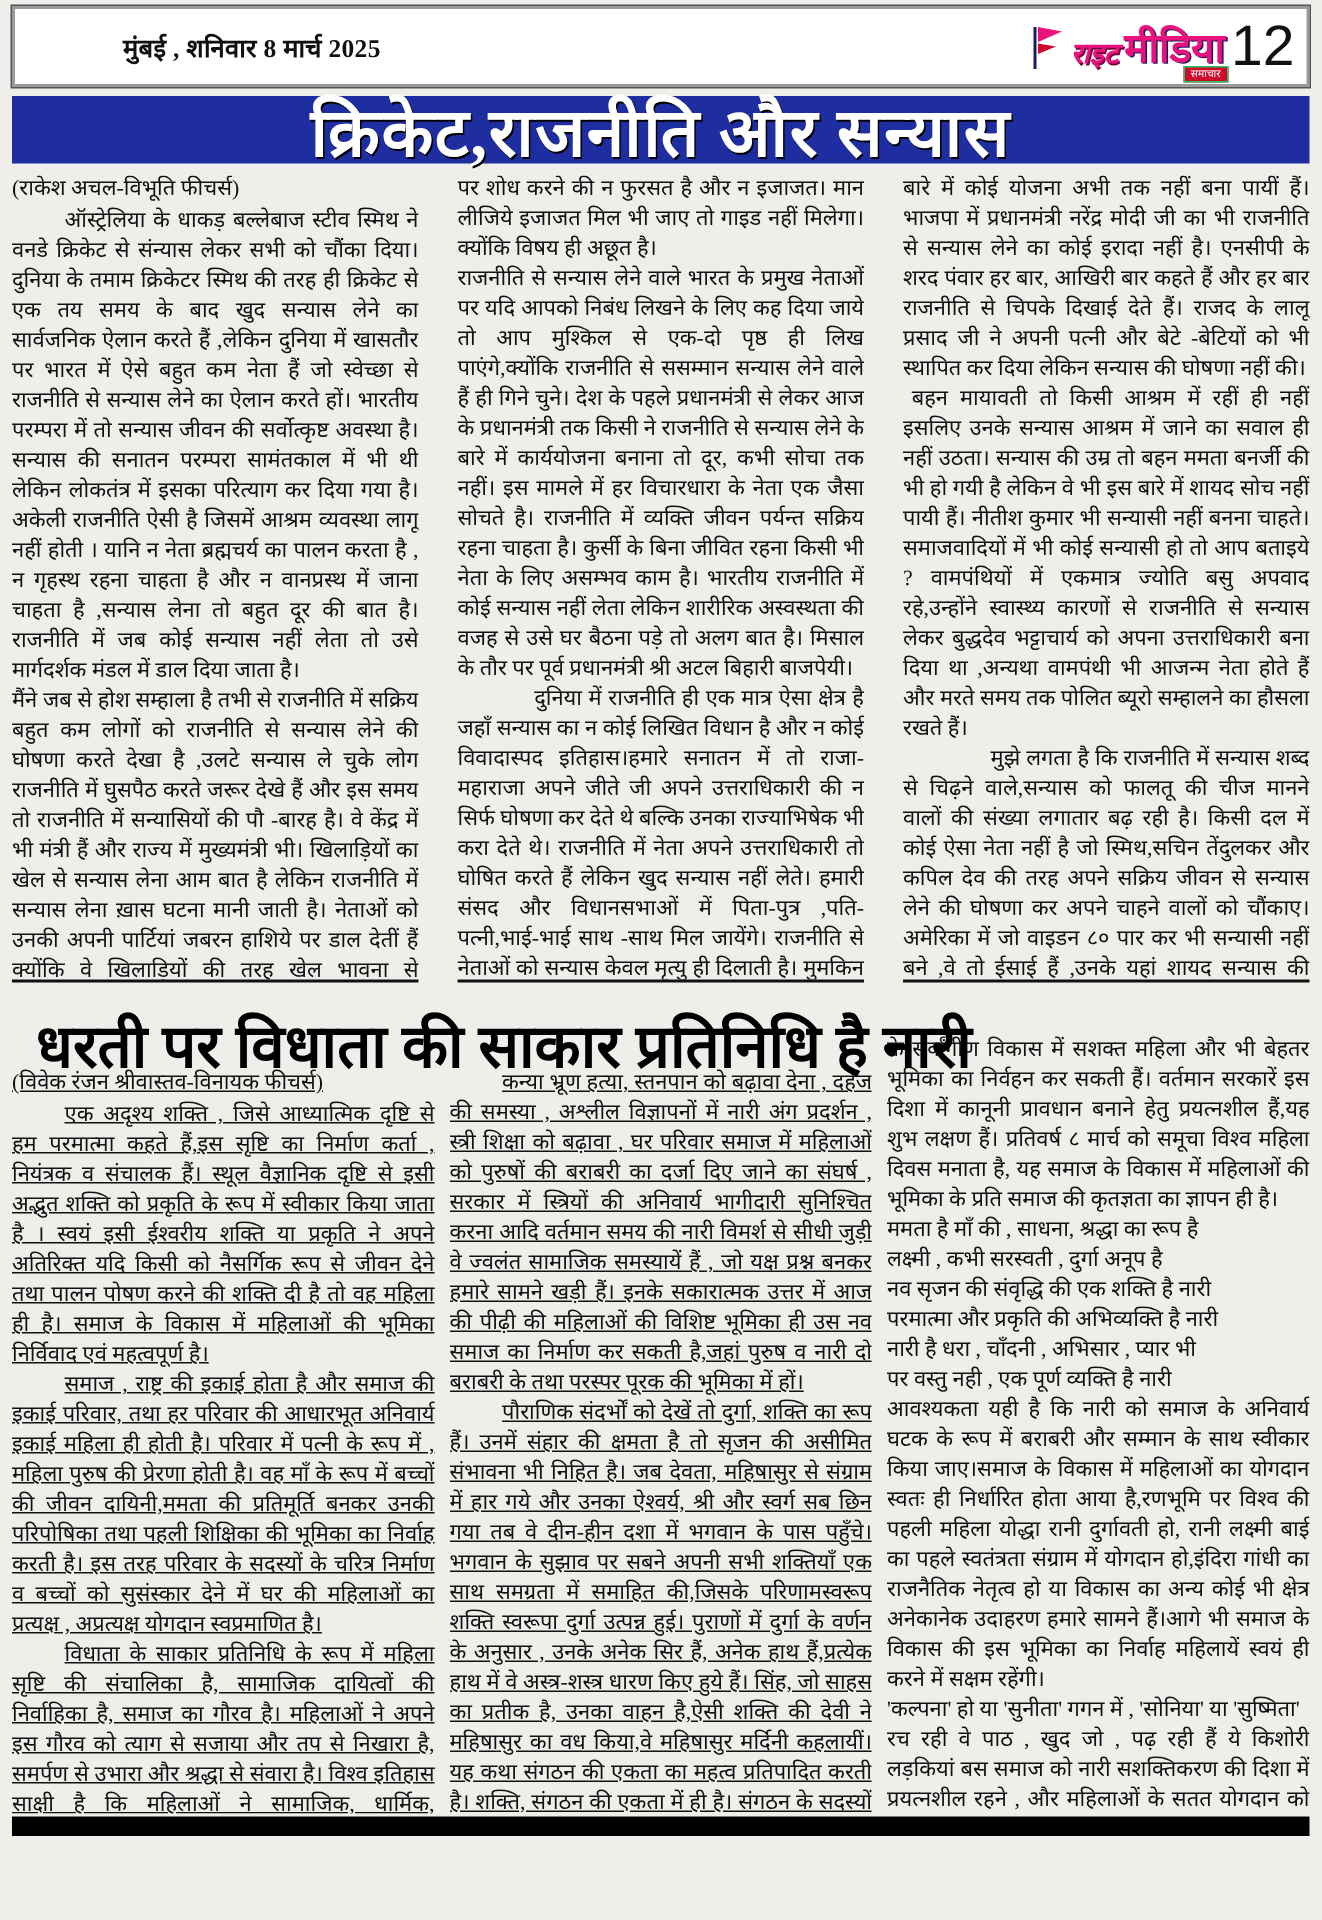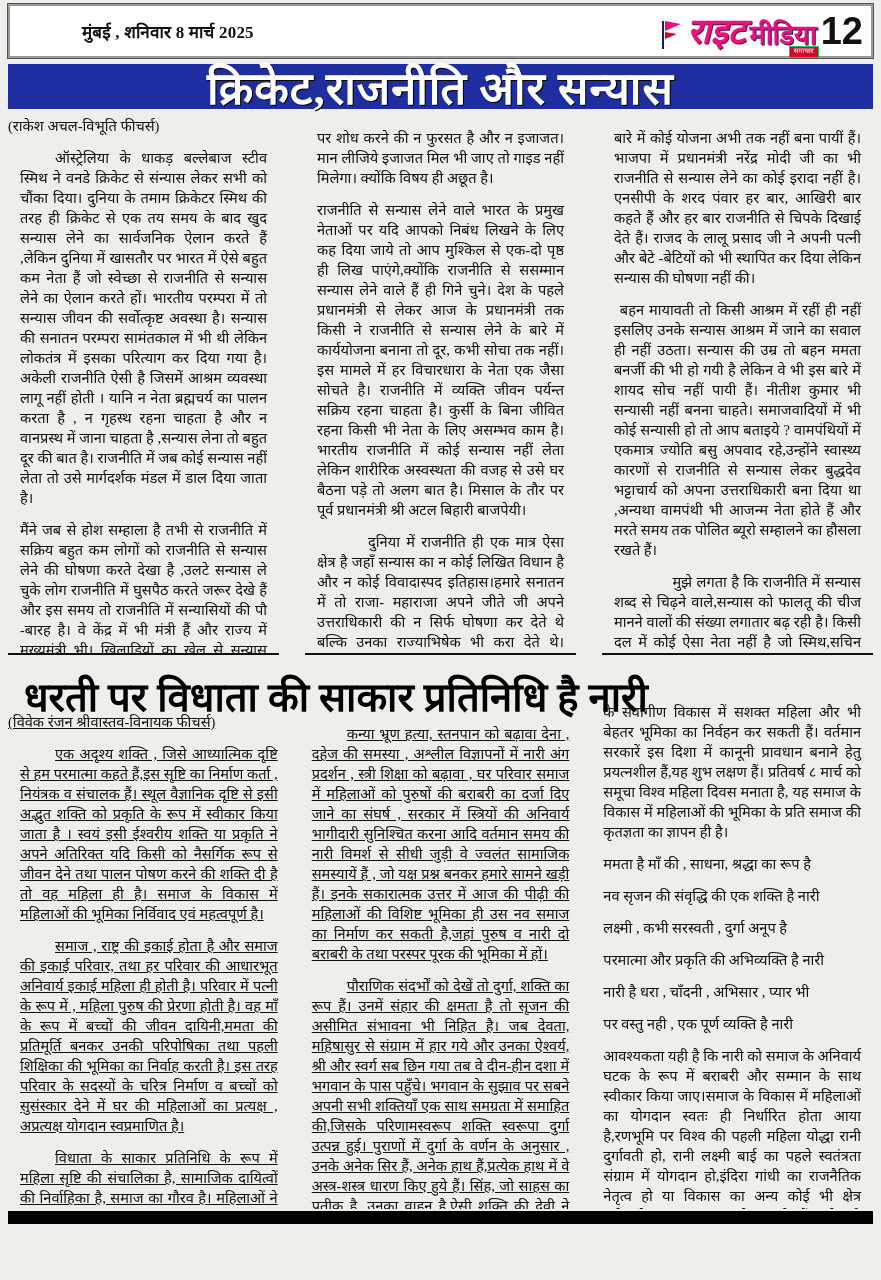--- a/index.html
+++ b/index.html
@@ -14,50 +14,50 @@
   .masthead{
     height:50px;background:#fff;border:2px solid #9a9a9a;outline:1px solid #555;
     display:flex;align-items:center;justify-content:space-between;
     padding:0 8px 0 42px;
   }
   .dateline{font-weight:bold;font-size:17px;letter-spacing:.2px;margin-left:30px;}
   .logo-block{display:flex;align-items:center;gap:2px;}
   .logo{display:flex;align-items:flex-end;gap:4px;position:relative;padding-right:2px;}
   .logo-emblem{width:26px;height:30px;}
   .logo-word1{
-    color:var(--logo-pink,#e8127d);font-weight:bold;font-size:35px;font-style:italic;
+    color:var(--logo-pink,#e8127d);font-weight:bold;font-size:19px;font-style:italic;
     text-shadow:1px 1px 0 #7a0040;line-height:1;
   }
   .logo-word2{
     color:var(--logo-pink,#e8127d);font-weight:bold;font-size:27px;
     text-shadow:1px 1px 0 #1a1a5e;line-height:1;
   }
   .logo-tag{
     position:absolute;right:0;bottom:-9px;background:var(--logo-red,#cf0a2c);
     color:#fff;font-size:7px;padding:0 4px;border:1px solid #22c55e;line-height:1.3;
   }
-  .page-number{font-size:38px;font-weight:700;font-family:"Liberation Sans",sans-serif;line-height:1;}
+  .page-number{font-size:38px;font-weight:400;font-family:"Liberation Sans",sans-serif;line-height:1;}
 
   
   .banner{
     margin-top:6px;height:45px;background:var(--banner-blue,#1e2d9f);
     display:flex;align-items:center;justify-content:center;
   }
   .banner h1{
     margin:0;color:#fff;font-size:45px;font-weight:bold;letter-spacing:1px;
     text-shadow:1px 1px 0 #000;
   }
 
   
   .cols{display:flex;gap:26px;margin-top:8px;}
   .col{
     flex:1;min-width:0;text-align:justify;font-size:14.6px;line-height:1.37;
     overflow:hidden;
   }
-  .col p{margin:12px;text-indent:2.4em;}
+  .col p{margin:0;text-indent:2.4em;}
   .byline{font-size:14.6px;margin-bottom:1px;text-indent:0;}
 
   .article1 .col{height:538px;border-bottom:2px solid #111;padding-bottom:2px;box-sizing:border-box;}
   .a1c1 p:nth-child(2){text-indent:0;}
   .a1c2 p:nth-child(-n+2){text-indent:0;}
   .a1c2 p:nth-child(3){text-indent:3.5em;}
   .a1c3 p:first-child{text-indent:0;}
   .a1c3 p:nth-child(2){text-indent:.4em;}
   .a1c3 p:nth-child(3){text-indent:4em;}
 
@@ -139,22 +139,22 @@
       <div class="col a2c2">
         <div>
             <p>कन्या भ्रूण हत्या, स्तनपान को बढ़ावा देना , दहेज की समस्या , अश्लील विज्ञापनों में नारी अंग प्रदर्शन , स्त्री शिक्षा को बढ़ावा , घर परिवार समाज में महिलाओं को पुरुषों की बराबरी का दर्जा दिए जाने का संघर्ष , सरकार में स्त्रियों की अनिवार्य भागीदारी सुनिश्चित करना आदि वर्तमान समय की नारी विमर्श से सीधी जुड़ी वे ज्वलंत सामाजिक समस्यायें हैं , जो यक्ष प्रश्न बनकर हमारे सामने खड़ी हैं। इनके सकारात्मक उत्तर में आज की पीढ़ी की महिलाओं की विशिष्ट भूमिका ही उस नव समाज का निर्माण कर सकती है,जहां पुरुष व नारी दो बराबरी के तथा परस्पर पूरक की भूमिका में हों।</p>
             <p>पौराणिक संदर्भों को देखें तो दुर्गा, शक्ति का रूप हैं। उनमें संहार की क्षमता है तो सृजन की असीमित संभावना भी निहित है। जब देवता, महिषासुर से संग्राम में हार गये और उनका ऐश्वर्य, श्री और स्वर्ग सब छिन गया तब वे दीन-हीन दशा में भगवान के पास पहुँचे। भगवान के सुझाव पर सबने अपनी सभी शक्तियाँ एक साथ समग्रता में समाहित की,जिसके परिणामस्वरूप शक्ति स्वरूपा दुर्गा उत्पन्न हुई। पुराणों में दुर्गा के वर्णन के अनुसार , उनके अनेक सिर हैं, अनेक हाथ हैं,प्रत्येक हाथ में वे अस्त्र-शस्त्र धारण किए हुये हैं। सिंह, जो साहस का प्रतीक है, उनका वाहन है,ऐसी शक्ति की देवी ने महिषासुर का वध किया,वे महिषासुर मर्दिनी कहलायीं। यह कथा संगठन की एकता का महत्व प्रतिपादित करती है। शक्ति, संगठन की एकता में ही है। संगठन के सदस्यों के सहस्त्रों सिर और असंख्य हाथ हैं, साथ चलेंगे तो हमेशा जीत का सेहरा बंधेगा। देवताओं को भी जीत तभी मिली जब उन्होने अपनी शक्ति एकजुट की। दुर्गा, शक्तिमयी हैं, लेकिन क्या आज की महिला शक्तिमयी है ? क्या उसका सशक्तिकरण हो चुका है? शायद समाज</p>
           </div>
       </div>
       <div class="col a2c3">
         <div>
             <p>के सर्वांगीण  विकास में सशक्त महिला और भी बेहतर भूमिका का निर्वहन कर सकती हैं। वर्तमान सरकारें इस दिशा में कानूनी प्रावधान बनाने हेतु प्रयत्नशील हैं,यह शुभ लक्षण हैं। प्रतिवर्ष ८ मार्च को समूचा विश्व महिला दिवस मनाता है, यह समाज के विकास में महिलाओं की भूमिका के प्रति समाज की कृतज्ञता का ज्ञापन ही है।</p>
             <p>ममता है माँ की , साधना, श्रद्धा का रूप है</p>
+            <p>लक्ष्मी , कभी सरस्वती , दुर्गा अनूप है</p>
             <p>नव सृजन की संवृद्धि की एक शक्ति है नारी</p>
-            <p>लक्ष्मी , कभी सरस्वती , दुर्गा अनूप है</p>
             <p>परमात्मा और प्रकृति की अभिव्यक्ति है नारी</p>
             <p>नारी है धरा , चाँदनी , अभिसार , प्यार भी</p>
             <p>पर वस्तु नही , एक पूर्ण व्यक्ति है नारी</p>
             <p>आवश्यकता यही है कि नारी को समाज के अनिवार्य घटक के रूप में बराबरी और सम्मान के साथ स्वीकार किया जाए।समाज के विकास में महिलाओं का योगदान स्वतः ही निर्धारित होता आया है,रणभूमि पर विश्व की पहली महिला योद्धा रानी दुर्गावती हो, रानी लक्ष्मी बाई का पहले स्वतंत्रता संग्राम में योगदान हो,इंदिरा गांधी का राजनैतिक नेतृत्व हो या विकास का अन्य कोई भी क्षेत्र अनेकानेक उदाहरण हमारे सामने हैं।आगे भी समाज के विकास की इस भूमिका का निर्वाह महिलायें स्वयं ही करने में सक्षम रहेंगी।</p>
             <p>'कल्पना' हो या 'सुनीता' गगन में , 'सोनिया' या 'सुष्मिता'</p>
             <p>रच रही वे पाठ , खुद जो , पढ़ रही हैं ये किशोरी लड़कियां            बस समाज को नारी सशक्तिकरण की दिशा में प्रयत्नशील रहने , और महिलाओं के सतत योगदान को कृतज्ञता व सम्मान के साथ अंगीकार करने की जरूरत है।(विनायक फीचर्स)</p>
           </div>
       </div>
     </div>
   </div>

